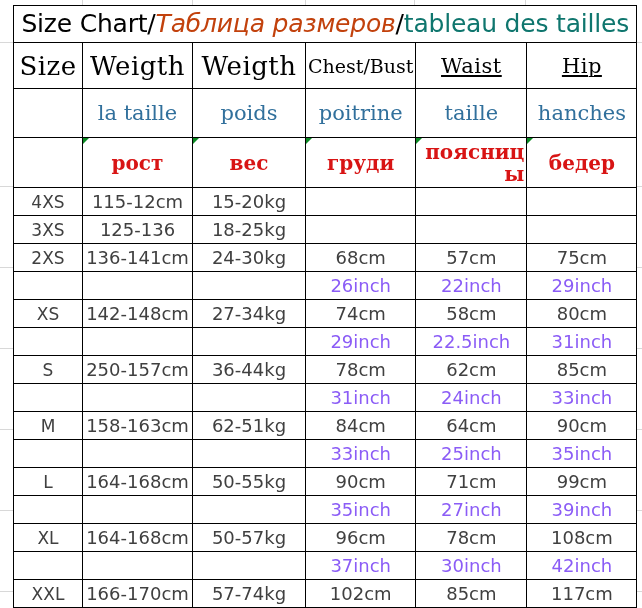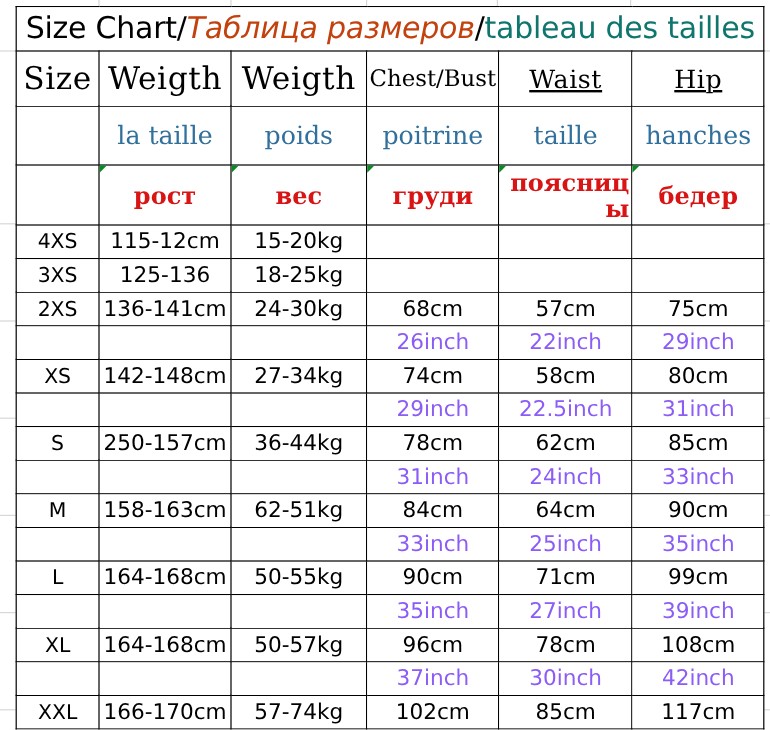--- a/index.html
+++ b/index.html
@@ -132,21 +132,21 @@
     height: 0;
     border-top: 6px solid #0a8a22;
     border-right: 6px solid transparent;
     pointer-events: none;
   }
 
   
   tr.cm-row td {
     height: 27px;
     font-family: "DejaVu Sans", "Liberation Sans", sans-serif;
-    color: #000000;
+    color: #404040;
     font-size: 18px;
   }
   tr.cm-row td.size-cell {
     font-size: 17px;
   }
   tr.in-row td {
     height: 27px;
     font-family: "DejaVu Sans", "Liberation Sans", sans-serif;
     color: #8b5cf6;
     font-size: 18px;

